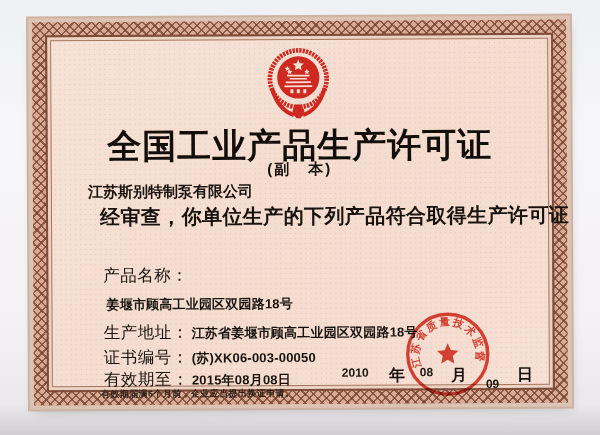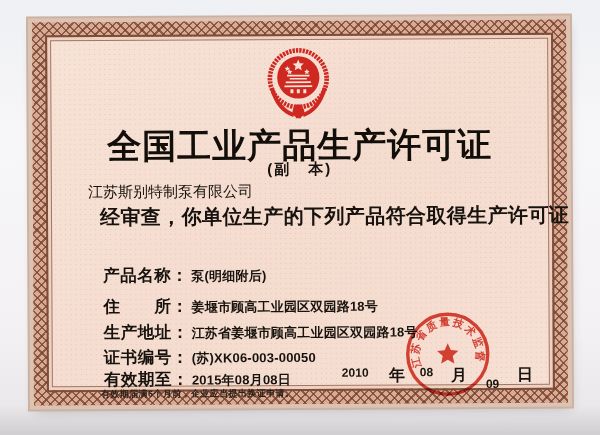--- a/index.html
+++ b/index.html
@@ -41,26 +41,26 @@
     color:#17120d;
   }
   .abs{position:absolute;white-space:nowrap;}
   
   .emblem{left:218px;top:11px;width:66px;height:74px;}
   
   .title{left:0;top:87px;width:100%;text-align:center;
     font-size:34px;font-weight:bold;letter-spacing:1px;color:#120e0a;}
   .subtitle{left:0;top:124px;width:100%;text-align:center;
     font-size:15px;font-weight:bold;letter-spacing:2px;}
-  .company{left:40px;top:146px;font-size:15px;font-weight:normal;}
+  .company{left:40px;top:146px;font-size:15px;font-weight:bold;}
   .para1{left:14px;top:167px;font-size:20px;font-weight:bold;letter-spacing:.4px;padding-left:38px;}
   .para2{left:14px;top:196px;font-size:20px;font-weight:bold;letter-spacing:.4px;}
   
   .row{left:55px;display:flex;align-items:baseline;}
-  .row .lbl{font-size:16.5px;font-weight:bold;letter-spacing:.5px;}
+  .row .lbl{font-size:16.5px;font-weight:normal;letter-spacing:.5px;}
   .row .val{font-size:13px;font-weight:bold;margin-left:3px;letter-spacing:.2px;}
   .r0{top:228px;}.r1{top:259px;}.r2{top:285px;}.r3{top:310px;}.r4{top:332px;}
   .footnote{left:52px;top:351px;font-size:9px;font-weight:bold;color:#2c2119;letter-spacing:.4px;}
   
   .date span{position:absolute;top:330px;font-weight:bold;}
   .d-num{font-size:12px;color:#1a150f;}
   .d-cjk{font-size:16px;color:#17120d;}
   .dx-year{left:293px;} .dx-yu{left:340px;} .dx-month{left:371px;}
   .dx-mu{left:402px;} .dx-day{left:437px;margin-top:12px;} .dx-du{left:468px;}
   
@@ -101,24 +101,22 @@
       </svg>
 
       <div class="abs title">全国工业产品生产许可证</div>
       <div class="abs subtitle">(副　本)</div>
 
       <div class="abs company">江苏斯别特制泵有限公司</div>
       <div class="abs para1">经审查，你单位生产的下列产品符合取得生产许可证</div>
 
       <div class="abs row r0">
         <span class="lbl">产品名称：</span>
-        <span class="val">泵(明细附后)</span>
       </div>
       <div class="abs row r1">
-        <span class="lbl">住　　所：</span>
         <span class="val">姜堰市顾高工业园区双园路18号</span>
       </div>
       <div class="abs row r2">
         <span class="lbl">生产地址：</span>
         <span class="val">江苏省姜堰市顾高工业园区双园路18号</span>
       </div>
       <div class="abs row r3">
         <span class="lbl">证书编号：</span>
         <span class="val">(苏)XK06-003-00050</span>
       </div>

